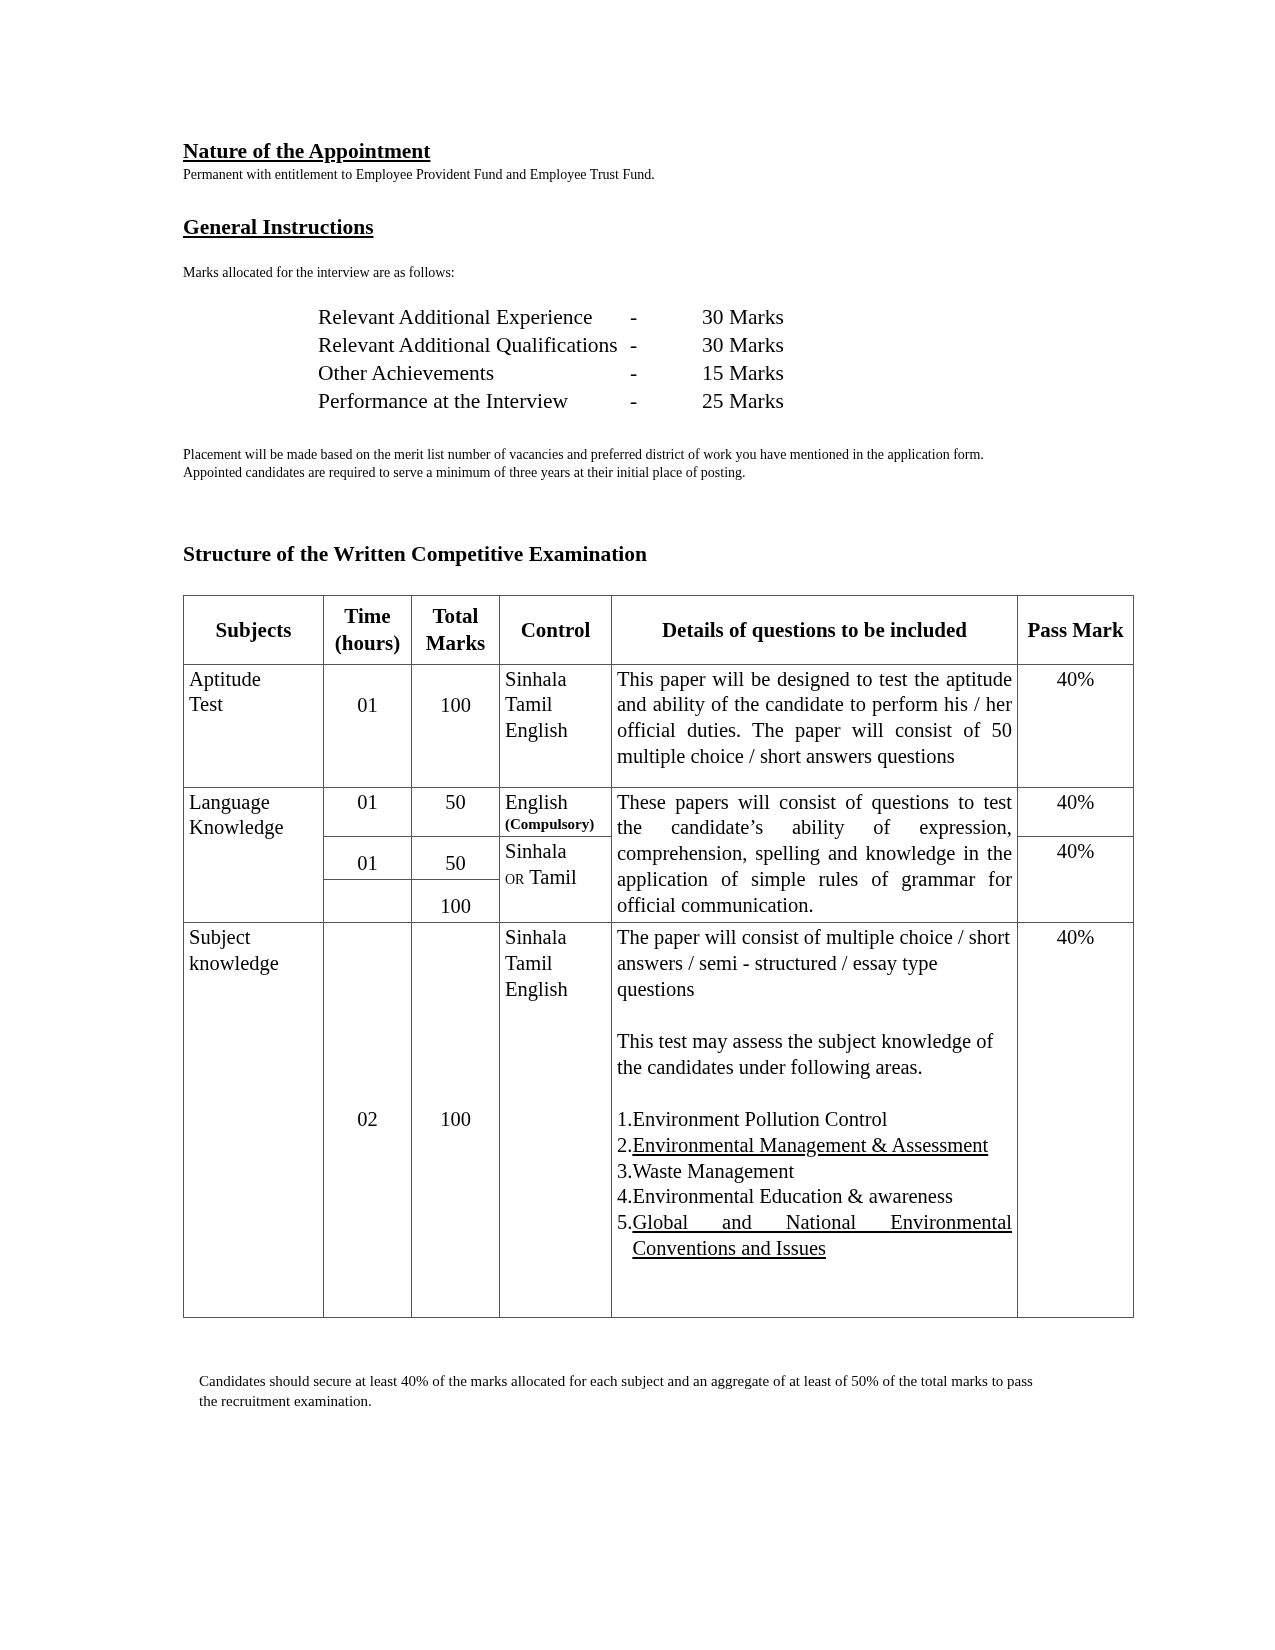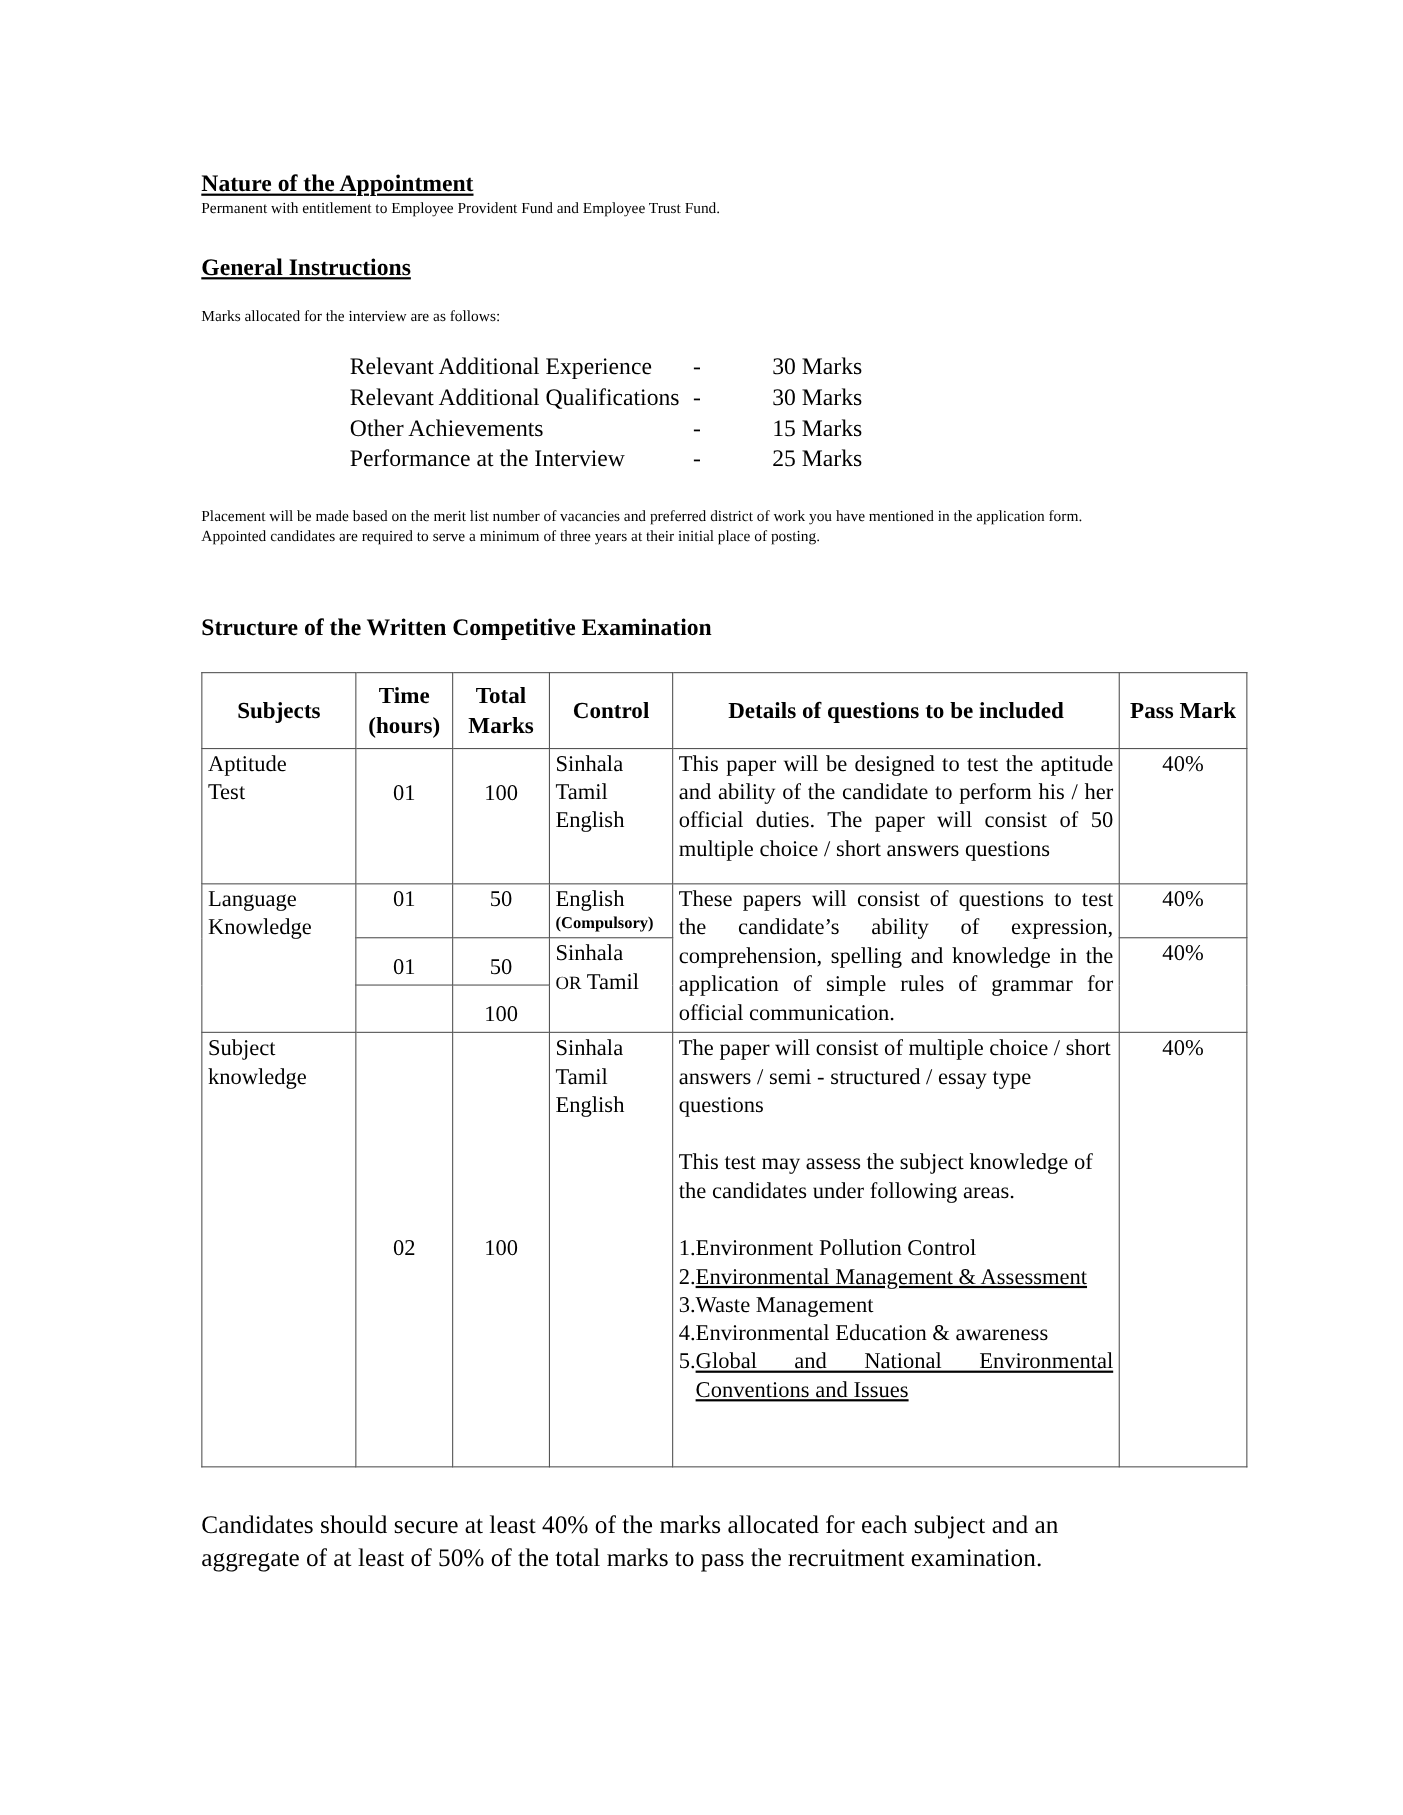--- a/index.html
+++ b/index.html
@@ -11,21 +11,21 @@
     width: 1275px;
     height: 1650px;
     font-family: "Liberation Serif", "DejaVu Serif", serif;
     color: #000000;
     position: relative;
     overflow: hidden;
   }
   .page {
     position: absolute;
     left: 183px;
-    top: 16px;
+    top: 0;
     width: 950px;
   }
   .sec-heading {
     font-weight: bold;
     text-decoration: underline;
     font-size: 21.5px;
     line-height: 1.30;
     margin: 0;
   }
   .para {
@@ -82,41 +82,41 @@
   }
   td.ctr { text-align: center; }
   td.mid { vertical-align: middle; text-align: center; }
   td.just { text-align: justify; text-justify: inter-word; }
 
   .compulsory {
     font-size: 15px;
     font-weight: bold;
     display: block;
   }
-  .sc { font-variant: small-caps; font-size: 17px; }
+  .sc { font-variant: small-caps; font-size: 14px; }
 
   .numlist {
     margin: 0;
     padding: 0;
     list-style: none;
   }
   .numlist li {
     display: flex;
     align-items: baseline;
   }
   .numlist li .n { flex: 0 0 auto; }
   .numlist li .t { flex: 1 1 auto; }
   .t.just { text-align: justify; text-justify: inter-word; text-decoration: underline; }
 
   .blankline { height: 1.265em; }
 
   .closing {
-    font-size: 23px;
-    line-height: 1.30;
-    margin: 0;
+    font-size: 15px;
+    line-height: 1.30;
+    margin: 16px;
   }
 </style>
 </head>
 <body>
 
 <div class="page">
 
   <div style="height:138px"></div>
 
   <div>

